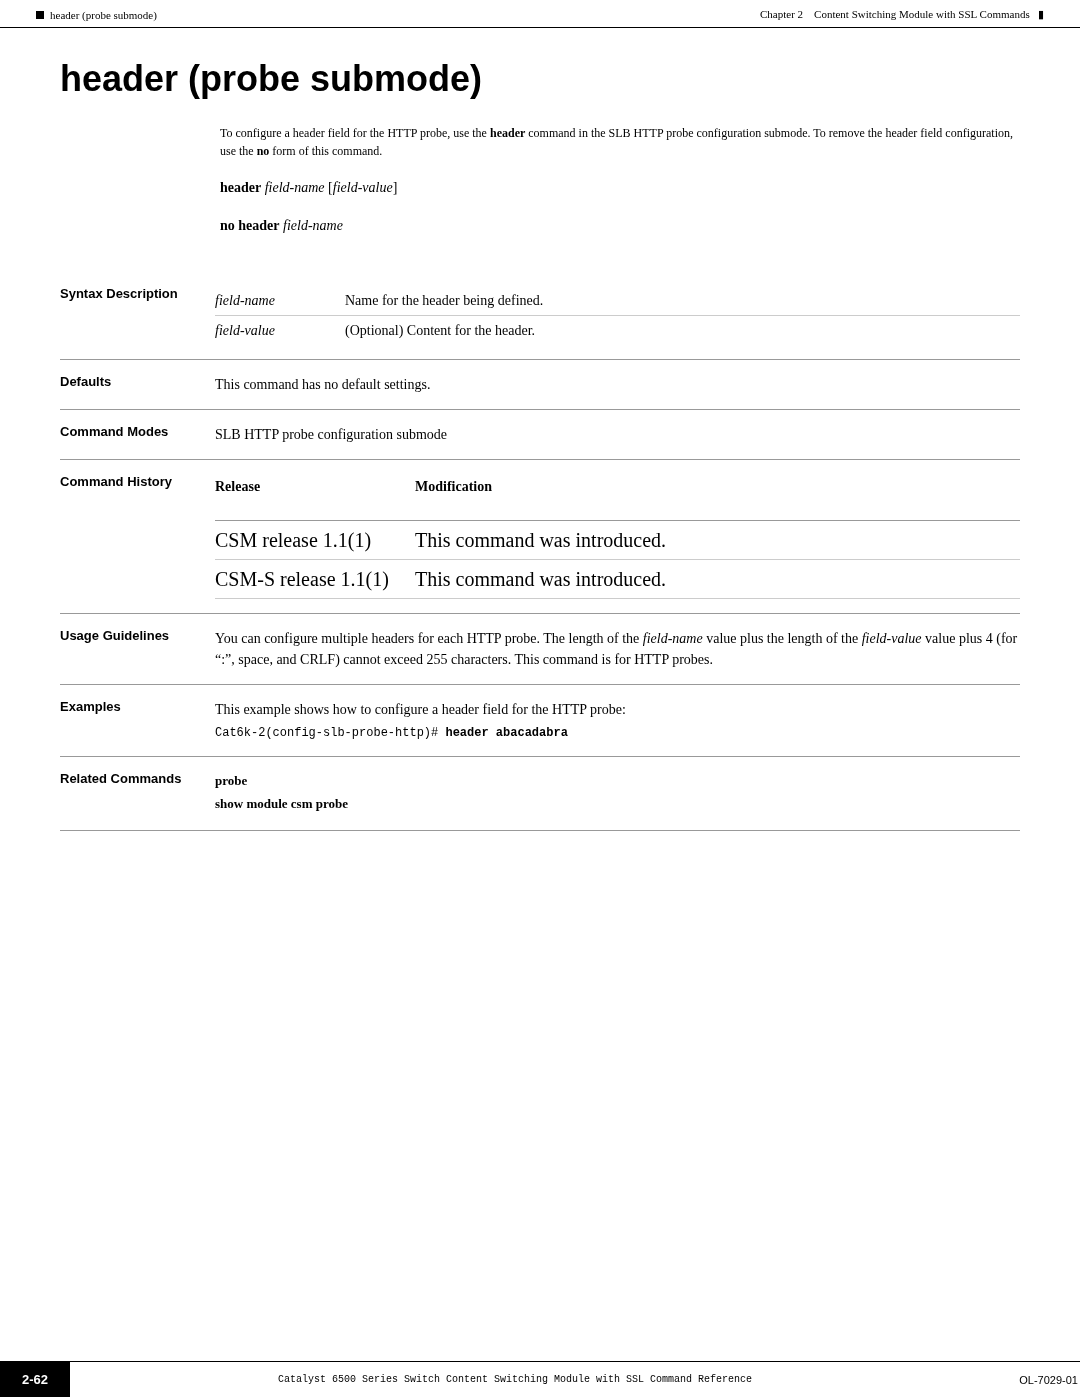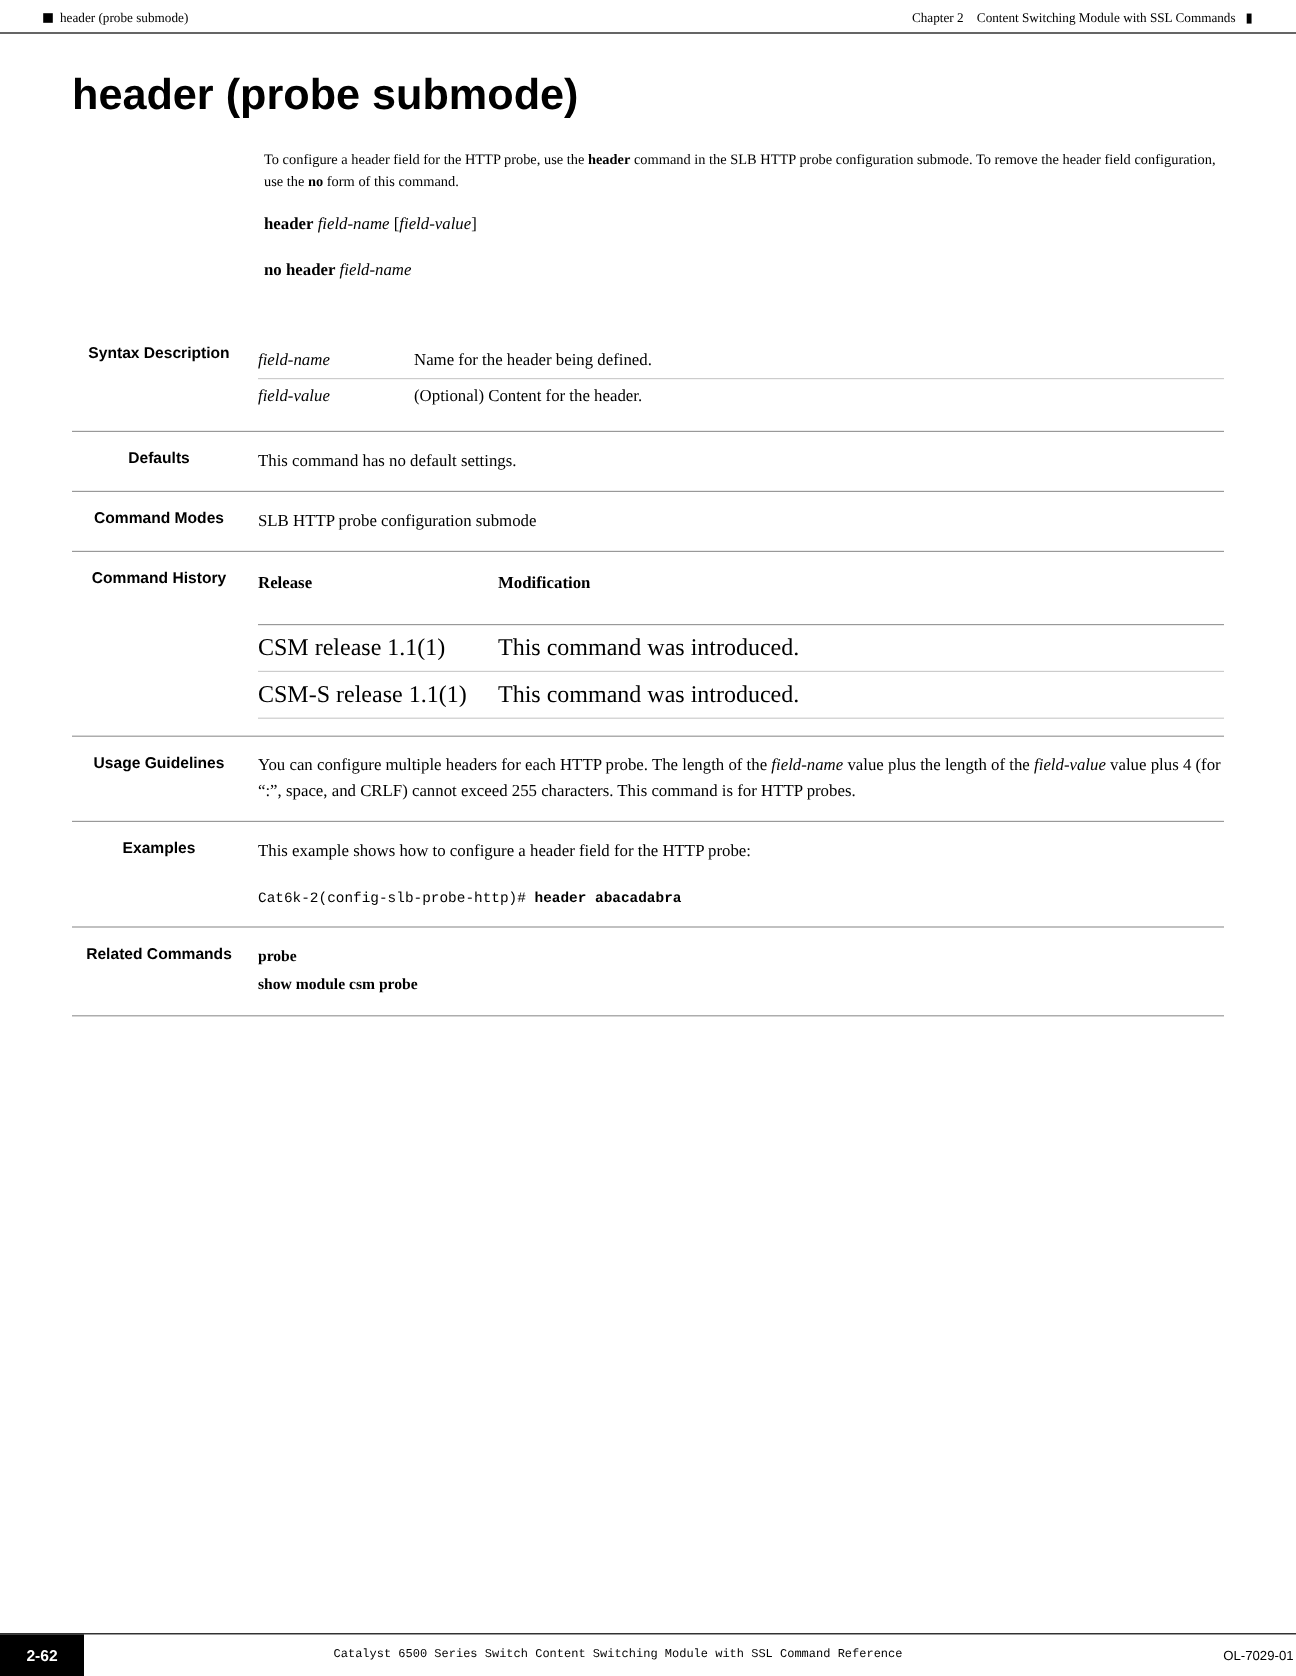--- a/index.html
+++ b/index.html
@@ -80,21 +80,20 @@
     }
 
     .section-label {
       width: 155px;
       min-width: 155px;
       font-weight: bold;
       font-size: 13px;
       font-family: Arial, sans-serif;
       padding-right: 10px;
       flex-shrink: 0;
-      text-align: center;
     }
 
     .section-content {
       flex: 1;
       font-size: 14px;
       line-height: 1.5;
     }
 
     
     .syntax-table {
@@ -137,21 +136,21 @@
       margin-left: 43px;
     }
     .history-table td:first-child {
       width: 200px;
     }
 
     
     .code-text {
       font-family: 'Courier New', monospace;
       font-size: 12px;
-      margin-top: 20px;
+      margin-top: 4px;
     }
     .code-bold {
       font-weight: bold;
     }
 
     
     .related-cmd {
       font-weight: bold;
       font-family: Liberation Serif, serif;
       font-size: 13px;

